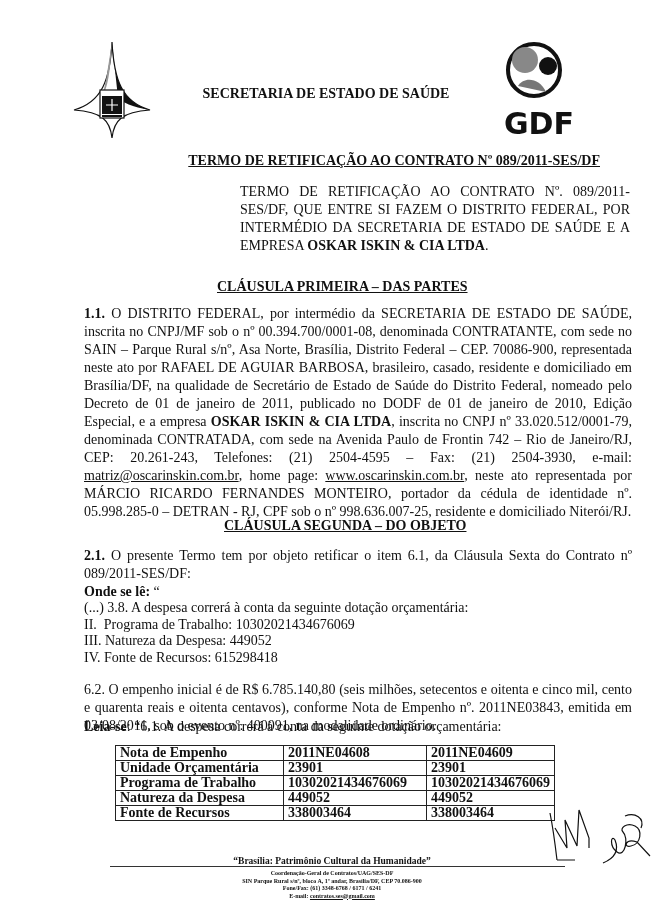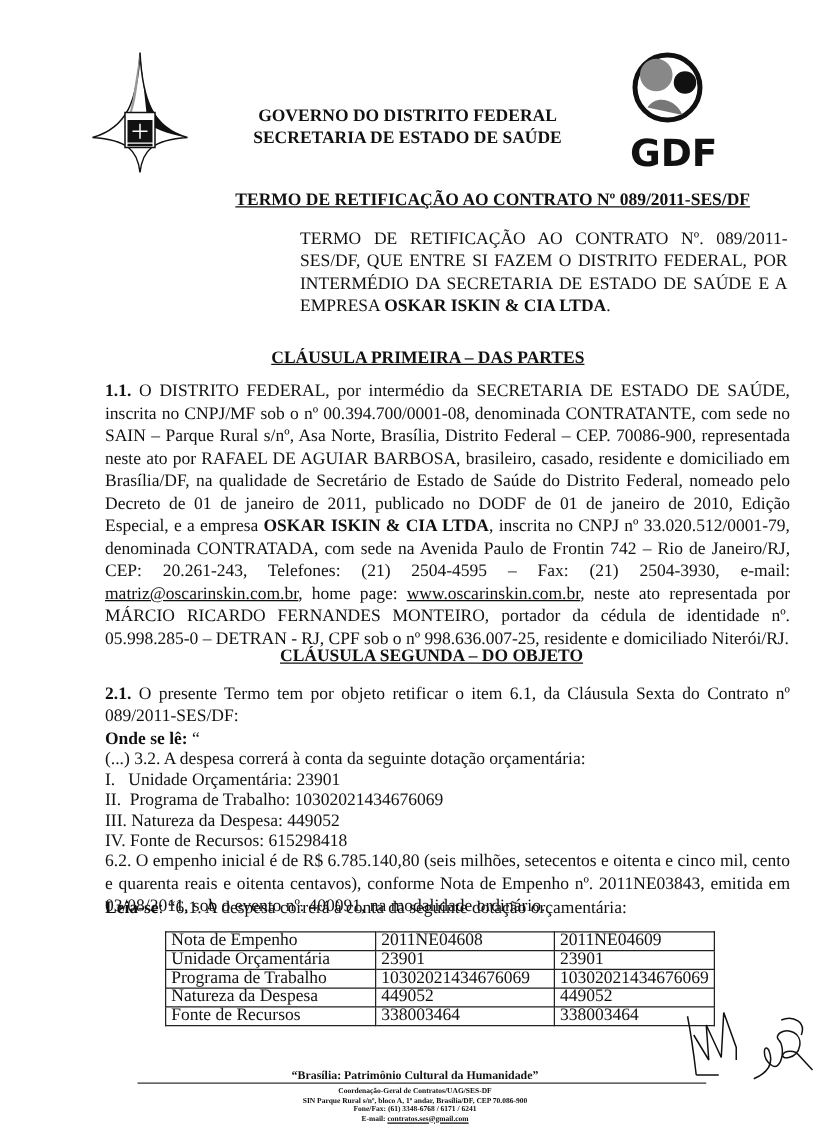--- a/index.html
+++ b/index.html
@@ -13,21 +13,21 @@
   .header { left: 196px; top: 85px; width: 260px; text-align: center; font-weight: bold; font-size: 14px; line-height: 17px; }
   .doc-title { left: 100px; top: 153px; width: 500px; text-align: right; font-weight: bold; font-size: 14px; text-decoration: underline; }
   .intro { left: 240px; top: 183px; width: 390px; font-size: 14px; line-height: 18px; text-align: justify; }
   .section-title { font-weight: bold; font-size: 14px; text-decoration: underline; }
   .para { font-size: 14px; line-height: 18px; text-align: justify; }
   .p11 { left: 84px; top: 305px; width: 548px; }
   .p21 { left: 84px; top: 547px; width: 548px; }
   .list { left: 84px; top: 600px; width: 548px; font-size: 14px; line-height: 16.5px; }
   .p62 { left: 84px; top: 681px; width: 548px; }
   .leia { left: 84px; top: 718px; width: 548px; font-size: 14px; line-height: 18px; }
-  table.dot { position: absolute; left: 132px; top: 745px; border-collapse: collapse; font-size: 14px; }
+  table.dot { position: absolute; left: 115px; top: 745px; border-collapse: collapse; font-size: 14px; font-weight: bold; }
   table.dot td { border: 1px solid #222; padding: 0 4px; height: 14px; line-height: 14px; }
   table.dot td.c0 { width: 159px; }
   table.dot td.c1 { width: 134px; }
   table.dot td.c2 { width: 113px; }
   .footer-quote { left: 150px; top: 856px; width: 364px; text-align: center; font-weight: bold; font-size: 9.5px; }
   .footer-line { left: 110px; top: 866px; width: 455px; height: 1px; background: #333; }
   .footer-info { left: 200px; top: 870px; width: 264px; text-align: center; font-size: 6px; line-height: 7.5px; font-weight: bold; }
   .footer-info .mail { text-decoration: underline; }
   b { font-weight: bold; }
   u { text-decoration: underline; }
@@ -42,21 +42,20 @@
     <path d="M40 2 C42 40 50 62 78 70 C60 67 50 62 46 58 Z" fill="#111"></path>
     <path d="M40 2 C38 40 34 50 30 58 L34 40 Z" fill="#999"></path>
     <rect x="28" y="50" width="24" height="28" fill="#fff" stroke="#111" stroke-width="1.2"></rect>
     <rect x="30" y="56" width="20" height="18" fill="#111"></rect>
     <path d="M34 65 L46 65 M40 59 L40 71" stroke="#fff" stroke-width="1.2"></path>
     <rect x="30" y="75" width="20" height="2" fill="#111"></rect>
   </svg>
 </div>
 
 <div class="abs header">
-  <div>GOVERNO DO DISTRITO FEDERAL</div>
   <div>SECRETARIA DE ESTADO DE SAÚDE</div>
 </div>
 
 <div class="abs logo-right">
   <svg width="80" height="66" viewBox="0 0 80 66">
     <circle cx="40" cy="32" r="26" fill="none" stroke="#111" stroke-width="4"></circle>
     <circle cx="31" cy="22" r="13" fill="#888"></circle>
     <circle cx="54" cy="28" r="9" fill="#111"></circle>
     <path d="M24 48 C30 38 46 40 52 54" fill="#777"></path>
   </svg>
@@ -76,22 +75,21 @@
 </div>
 
 <div class="abs section-title" style="left:224px; top:518px;">CLÁUSULA SEGUNDA – DO OBJETO</div>
 
 <div class="abs para p21">
   <b>2.1.</b><span> O presente Termo tem por objeto retificar o item 6.1, da Cláusula Sexta do Contrato nº 089/2011-SES/DF:</span>
   <div><b>Onde se lê:</b><span> “</span></div>
 </div>
 
 <div class="abs list">
-  <div>(...) 3.2. A despesa correrá à conta da seguinte dotação orçamentária:</div>
-  <div style="white-space:pre">I.   Unidade Orçamentária: 23901</div>
+  <div>(...) 3.8. A despesa correrá à conta da seguinte dotação orçamentária:</div>
   <div style="white-space:pre">II.  Programa de Trabalho: 10302021434676069</div>
   <div style="white-space:pre">III. Natureza da Despesa: 449052</div>
   <div style="white-space:pre">IV. Fonte de Recursos: 615298418</div>
 </div>
 
 <div class="abs para p62">6.2. O empenho inicial é de R$ 6.785.140,80 (seis milhões, setecentos e oitenta e cinco mil, cento e quarenta reais e oitenta centavos), conforme Nota de Empenho nº. 2011NE03843, emitida em 03/08/2011, sob o evento nº. 400091, na modalidade ordinário.</div>
 
 <div class="abs leia">
   <b>Leia-se</b><span>: “6.1. A despesa correrá à conta da seguinte dotação orçamentária:</span>
 </div>

